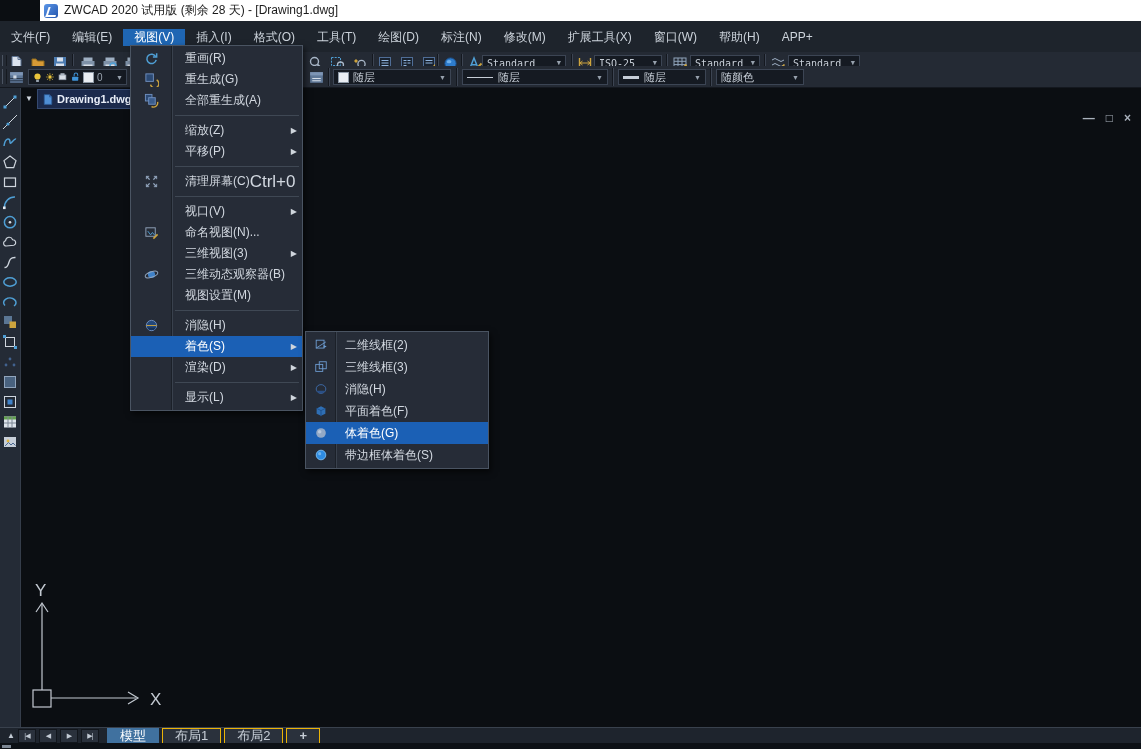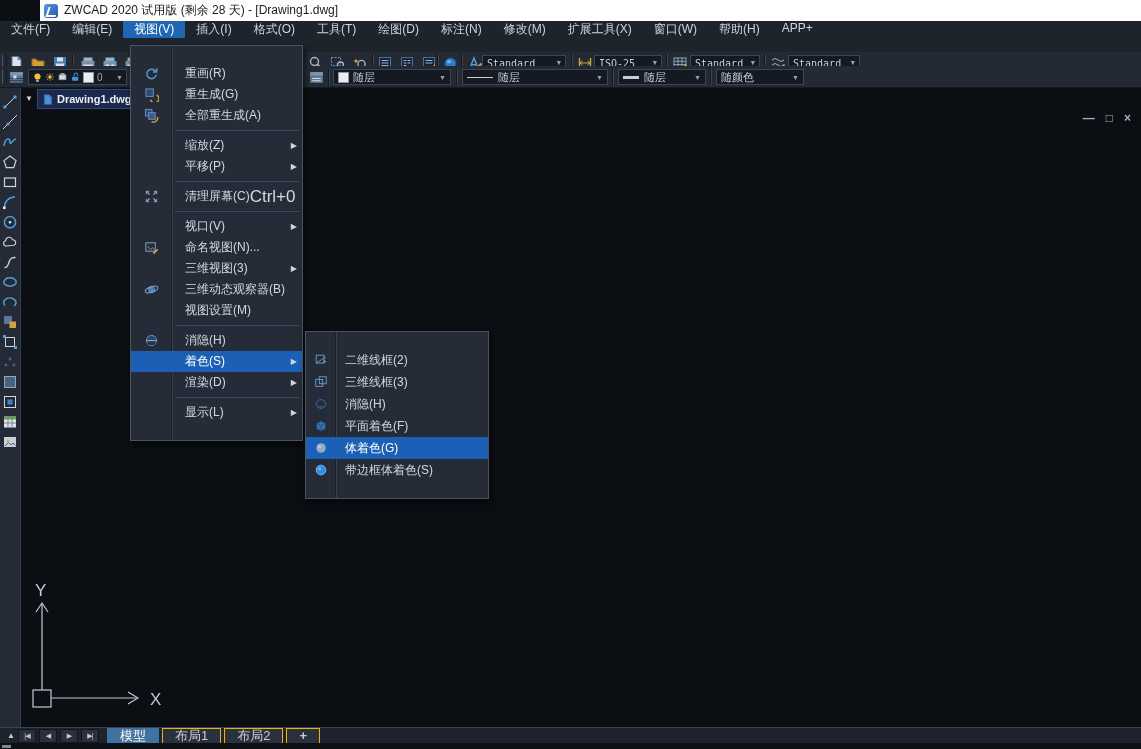--- a/index.html
+++ b/index.html
@@ -4,21 +4,21 @@
 <style>
   html,body{margin:0;padding:0;background:#0b0e12;}
   body{width:1141px;height:749px;overflow:hidden;font-family:"Liberation Sans",sans-serif;}
   .app{position:relative;width:1141px;height:749px;background:#0b0e12;}
   
   .titlebar{position:absolute;left:0;top:0;width:100%;height:21px;background:#ffffff;display:flex;align-items:center;padding-left:4px;box-sizing:border-box;margin-left:40px;}
   .logo{width:14px;height:14px;border-radius:3px;background:linear-gradient(135deg,#5b96e8,#2456ae);margin-right:6px;position:relative;}
   .logo:after{content:"";position:absolute;left:3px;top:3px;width:8px;height:8px;border-left:2px solid #fff;border-bottom:2px solid #fff;transform:skewX(-18deg);}
   .title-text{font-size:12px;color:#1b1b1b;}
   
-  .menubar{position:absolute;left:0;top:21px;width:100%;height:33px;background:#1e242c;border-bottom:1px solid #0e1115;display:flex;align-items:flex-start;box-sizing:border-box;}
+  .menubar{position:absolute;left:0;top:21px;width:100%;height:33px;background:#1e242c;border-bottom:1px solid #0e1115;display:flex;align-items:center;box-sizing:border-box;}
   .mb-item{display:flex;align-items:center;padding:0 11px;font-size:12px;color:#ccd3db;cursor:default;}
   .mb-item.active{background:#1f66b3;color:#ffffff;}
   
   .toolbar{position:absolute;left:0;width:100%;height:22px;background:#242a34;border-bottom:1px solid #14181f;box-sizing:border-box;}
   .tb1{top:52px;} .tb2{top:66px;}
   .grip{position:absolute;top:3px;width:3px;height:15px;border-left:1px solid #4a5361;border-right:1px solid #161a20;}
   .tbico{position:absolute;top:2px;width:18px;height:18px;display:flex;align-items:center;justify-content:center;}
   .tbdiv{position:absolute;top:2px;width:0;height:18px;border-left:1px solid #14181f;border-right:1px solid #3c4452;}
   .fld{position:absolute;top:3px;height:16px;background:#151a22;border:1px solid #3c4554;display:flex;align-items:center;font-size:10px;color:#c6cdd6;padding:0 4px;box-sizing:border-box;font-family:"DejaVu Sans Mono",monospace;}
   .fld .chev{margin-left:auto;font-size:7px;color:#97a1ad;padding-left:4px;}
@@ -28,21 +28,21 @@
   .cjk{font-family:"Liberation Sans",sans-serif;}
   
   .main{position:absolute;left:0;top:88px;width:100%;height:639px;background:#0b0e12;}
   .leftbar{position:absolute;left:0;top:0;width:21px;height:639px;background:#242b36;border-right:1px solid #353d4a;box-sizing:border-box;}
   .lt-icon{width:20px;height:20px;margin:0 auto;display:flex;align-items:center;justify-content:center;}
   .doc-chev{position:absolute;left:25px;top:6px;font-size:8px;color:#cfd6de;}
   .doc-tab{position:absolute;left:37px;top:1px;height:18px;background:#1b2a4c;border:1px solid #35496f;display:flex;align-items:center;padding:0 8px 0 4px;font-size:11px;font-weight:bold;color:#e8eef8;}
   .winctl{position:absolute;right:10px;top:24px;display:flex;gap:11px;font-size:12px;color:#aab2bc;font-weight:bold;}
   .winctl span{line-height:12px;}
   
-  .popup{position:absolute;background:#262c37;border:1px solid #4a5462;box-shadow:2px 3px 6px rgba(0,0,0,.6);z-index:50;box-sizing:border-box;padding:17px 0;}
+  .popup{position:absolute;background:#262c37;border:1px solid #4a5462;box-shadow:2px 3px 6px rgba(0,0,0,.6);z-index:50;box-sizing:border-box;padding:2px 0;}
   .pm{left:130px;top:45px;width:173px;}
   .pm:before{content:"";position:absolute;left:40px;top:0;bottom:0;width:0;border-left:1px solid #1b2028;border-right:1px solid #39414d;}
   .pm-item{position:relative;height:21px;display:flex;align-items:center;font-size:12px;color:#d2d8e0;}
   .pm-ico{width:40px;display:flex;align-items:center;justify-content:center;flex:0 0 40px;}
   .pm-label{margin-left:14px;white-space:nowrap;}
   .pm-short{margin-left:auto;margin-right:24px;font-size:17px;}
   .pm-arrow{position:absolute;right:5px;font-size:8px;color:#cfd5dc;}
   .pm-sep{height:9px;display:flex;align-items:center;}
   .pm-sep i{display:block;margin-left:44px;margin-right:3px;flex:1;border-top:1px solid #3f4854;}
   .hl{background:#1b60b5;color:#ffffff;}

